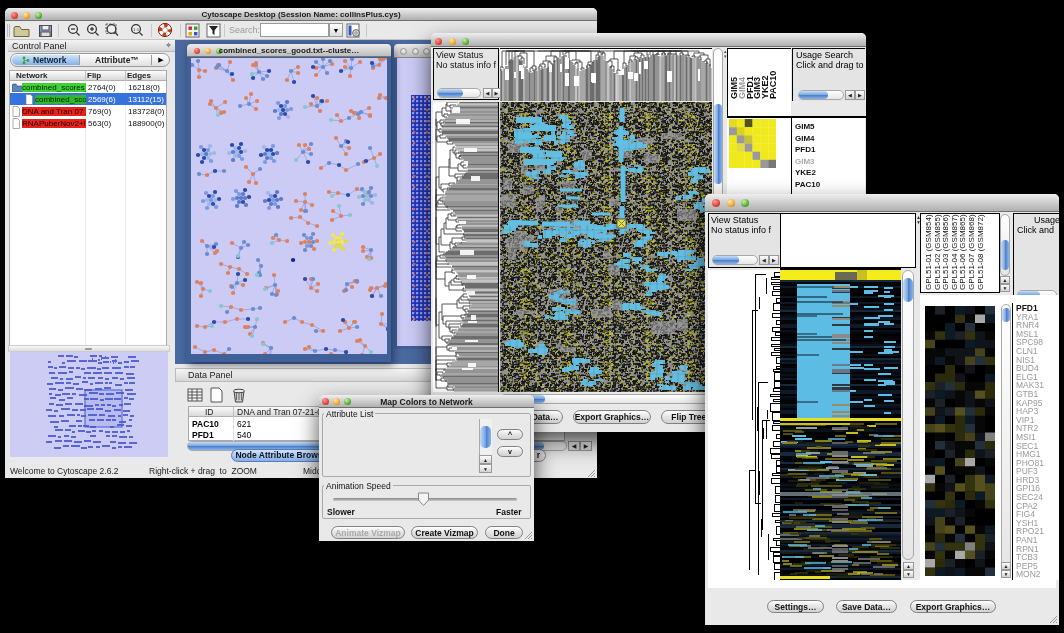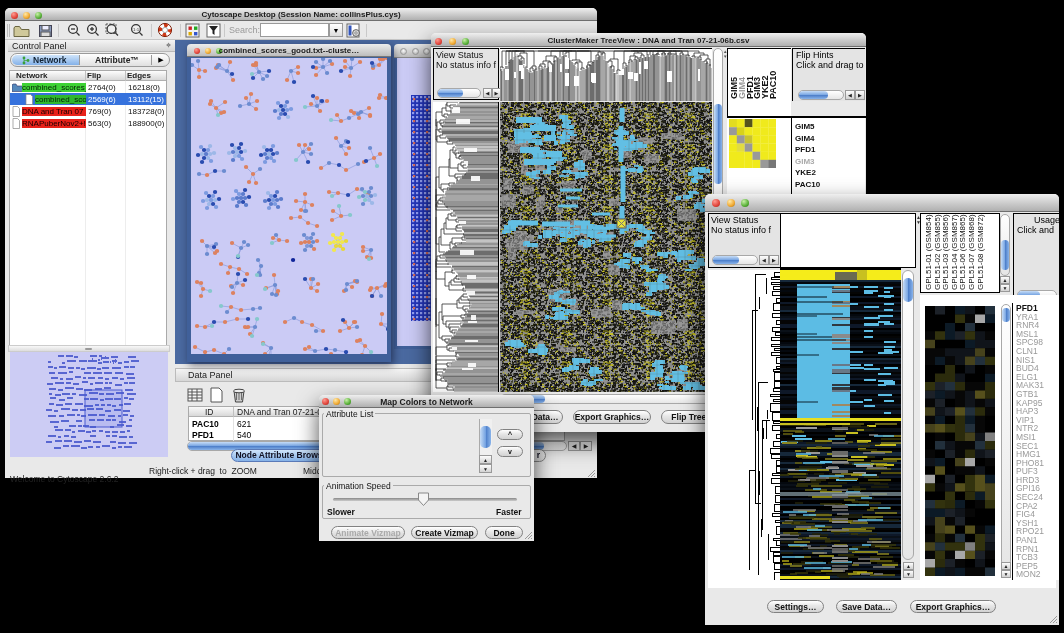--- a/index.html
+++ b/index.html
@@ -189,21 +189,21 @@
         <span class="abs t9" style="left:48px;top:23px">540</span>
       </div>
       <div class="sbtrack" style="left:12px;top:77px;width:380px;height:10px;border-radius:5px"></div>
       <div class="sbh" style="left:13px;top:78px;width:356px;height:8px"></div>
       <div class="arr" style="left:393px;top:77px;width:12px;height:10px;font-size:6px;line-height:9px">◀</div>
       <div class="arr" style="left:405px;top:77px;width:12px;height:10px;font-size:6px;line-height:9px">▶</div>
     </div>
     <div class="abs" style="left:226px;top:441px;width:104px;height:13px;border-radius:7px;background:linear-gradient(#cfe4fa,#84b1e8);border:1px solid #5a7ab8;font-weight:bold;font-size:8.5px;text-align:center;line-height:11px;color:#112">Node Attribute Browser</div>
     <div class="abs" style="left:455px;top:441px;width:86px;height:13px;border-radius:7px;background:linear-gradient(#fff,#ddd);border:1px solid #888;font-weight:bold;font-size:8.5px;text-align:right;line-height:11px;color:#112;padding-right:5px">r</div>
     <div class="abs t9" style="left:0;top:456px;width:592px;height:14px;color:#222">
-      <span class="abs" style="left:5px;top:10px">Welcome to Cytoscape 2.6.2</span>
+      <span class="abs" style="left:5px;top:2px">Welcome to Cytoscape 2.6.2</span>
       <span class="abs" style="left:144px;top:2px">Right-click + drag &nbsp;to &nbsp;ZOOM</span>
       <span class="abs" style="left:298px;top:2px">Middle-click + drag &nbsp;to &nbsp;PAN</span>
     </div>
     <svg class="abs" style="left:582px;top:461px" width="9" height="9">
       <path d="M8 1 L1 8 M8 4 L4 8 M8 7 L7 8" stroke="#999" stroke-width="1"></path>
     </svg>
   </div>
 <div class="abs" style="left:394px;top:44px;width:78px;height:305px;background:#40609a;border-radius:4px 0 0 0">
     <div class="abs" style="left:0;top:0;width:78px;height:14px;background:linear-gradient(#ececec,#bdbdbd);border-bottom:1px solid #888;border-radius:4px 0 0 0"></div>
     <div class="abs" style="left:6.0px;top:3.5px;width:7px;height:7px;border-radius:50%;background:radial-gradient(circle at 50% 35%,#fafafa,#d2d2d2 55%,#b2b2b2);border:1px solid #9a9a9a"></div>
@@ -244,21 +244,20 @@
         <path stroke="#f2e84e" stroke-width="4.2" stroke-linecap="round" fill="none" d="M147 184h.1M143 184h.1M145 180h.1M149 180h.1M151 184h.1M143 192h.1M139 185h.1M142 177h.1M151 176h.1"></path>
         <path stroke="#e8d83a" stroke-width="4.2" stroke-linecap="round" fill="none" d="M149 188h.1M145 188h.1M155 183h.1M152 191h.1"></path>
         <path stroke="#10259a" stroke-width="4.2" stroke-linecap="round" fill="none" d="M102 202h.1"></path>
       </svg></div>
   </div>
 <div class="macwin" style="left:431px;top:33px;width:435px;height:399px">
     <div class="tbar" style="height:14px"></div>
     <div class="tl r" style="left:4.0px;top:4.5px;width:7px;height:7px"></div>
     <div class="tl y" style="left:17.5px;top:4.5px;width:7px;height:7px"></div>
     <div class="tl g" style="left:31.0px;top:4.5px;width:7px;height:7px"></div>
-    <div class="ttl" style="top:2.5px">ClusterMaker TreeView : DNA and Tran 07-21-06b.csv</div>
     <div class="pane" style="left:2px;top:15px;width:66px;height:52px">
       <div class="abs t10" style="left:2px;top:1px;color:#111">View Status</div>
       <div class="abs t10" style="left:2px;top:11px;color:#111;white-space:nowrap;overflow:hidden;width:62px">No status info f</div>
       <div class="sbtrack" style="left:3px;top:39px;width:44px;height:10px;border-radius:5px"></div>
       <div class="sbh" style="left:4px;top:40px;width:25px;height:8px"></div>
       <div class="arr" style="left:49px;top:39px;width:9px;height:10px;font-size:5px;line-height:9px">◀</div>
       <div class="arr" style="left:58px;top:39px;width:9px;height:10px;font-size:5px;line-height:9px">▶</div>
     </div>
     <div class="abs" style="left:69px;top:15px;width:212px;height:52px;border:1px solid #000;border-left:none"><svg width="212" height="52">
         <rect width="212" height="52" fill="#fff"></rect>
@@ -395,21 +394,21 @@
     <div class="abs" style="left:292px;top:17px;font-size:4.5px;color:#555;line-height:4.5px">▲<br>▼</div>
     <div class="abs" style="left:296px;top:15px;width:64px;height:68px;background:#fff;border-top:1px solid #000;border-left:1px solid #000;overflow:hidden">
       <span class="rl t10" style="left:11.0px;bottom:17px;color:#111">GIM5</span>
       <span class="rl t10" style="left:18.8px;bottom:17px;color:#999">GIM4</span>
       <span class="rl t10" style="left:26.6px;bottom:17px;color:#111">PFD1</span>
       <span class="rl t10" style="left:34.4px;bottom:17px;color:#111">GIM3</span>
       <span class="rl t10" style="left:42.2px;bottom:17px;color:#111">YKE2</span>
       <span class="rl t10" style="left:50.0px;bottom:17px;color:#111">PAC10</span>
     </div>
     <div class="pane" style="left:361px;top:15px;width:73px;height:53px;border-left:1px solid #000;border-bottom:none;border-right:none">
-      <div class="abs t10" style="left:3px;top:1px">Flip Hints</div>
+      <div class="abs t10" style="left:3px;top:1px">Usage Search</div>
       <div class="abs t10" style="left:3px;top:11px;white-space:nowrap">Click and drag to</div>
     </div>
     <div class="sbtrack" style="left:367px;top:57px;width:46px;height:10px;border-radius:5px"></div>
     <div class="sbh" style="left:368px;top:58px;width:29px;height:8px"></div>
     <div class="arr" style="left:414px;top:57px;width:10px;height:10px;font-size:5px;line-height:9px">◀</div>
     <div class="arr" style="left:424px;top:57px;width:10px;height:10px;font-size:5px;line-height:9px">▶</div>
     <div class="abs" style="left:296px;top:83px;width:139px;height:2px;background:#000"></div>
     <div class="abs" style="left:296px;top:85px;width:64px;height:274px;background:#fff"></div>
     <div class="abs" style="left:298px;top:86px"><svg width="47" height="49">
         <rect x="0.0" y="0.0" width="8.0" height="8.4" fill="#e2dc20"></rect>

